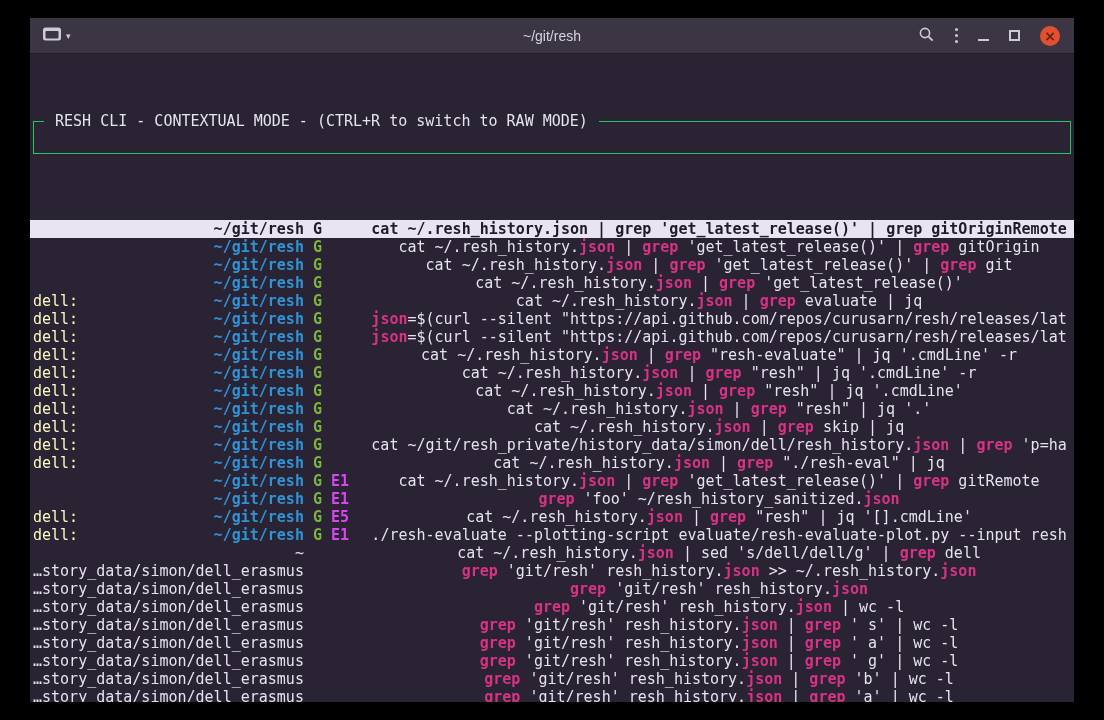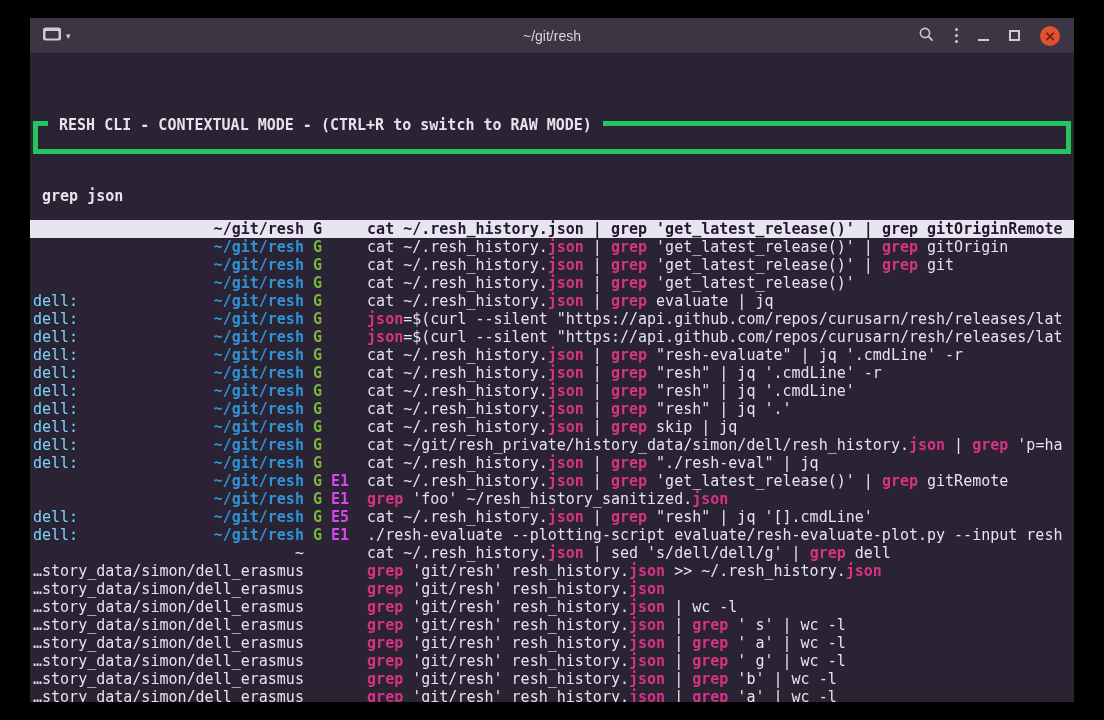--- a/index.html
+++ b/index.html
@@ -42,39 +42,38 @@
 
   
   .term {
     position:absolute; top:36px; left:0; right:0; bottom:0;
     padding:6px 3px; font-size:15px; line-height:18px; color:#e6e2ee;
     white-space:pre; overflow:hidden;
   }
 
   .resh-box {
     position:relative; margin-top:7px; height:33px;
-    border:5px solid #22c55e;
-    font-weight:bold;
+    border:1px solid #22c55e;
   }
   .resh-box-title {
     position:absolute; top:-10px; left:10px; background:#292334;
     padding:0 2px; color:#e6e2ee; font-size:15px;
   }
   .resh-query { padding:7px 4px 0 4px; color:#e6e2ee; }
 
   .hlist { margin-top:12px; }
   .hrow { display:flex; height:18px; white-space:pre; margin:0 -3px; padding:0 3px; }
   .hostpath { flex:none; width:30ch; display:flex; overflow:hidden; }
-  .host { color:#7dd3fc; }
+  .host { color:#fef9c3; }
   .path { margin-left:auto; color:#e6e2ee; }
   .path.repo { color:#2f93d6; font-weight:bold; }
   .flags { flex:none; width:5ch; margin-left:1ch; font-weight:bold; }
   .flag-ok { color:#79b73c; }
   .flag-err { color:#d946ef; }
-  .cmd { flex:1; margin-left:1ch; overflow:hidden; }
+  .cmd { flex:1; margin-left:1ch; overflow:hidden;text-align:center; }
   .match { color:#d63384; font-weight:bold; }
 
   .hrow.sel { background:#e8e4f1; }
   .hrow.sel .host, .hrow.sel .path, .hrow.sel .cmd,
   .hrow.sel .match, .hrow.sel .flag-ok, .hrow.sel .flag-err { color:#201a2c; }
   .hrow.sel .cmd, .hrow.sel .path { font-weight:bold; }
 </style>
 </head>
 <body>
 
@@ -120,19 +119,18 @@
       <button class="close-btn">
         <span>×</span>
       </button>
     </div>
   </div>
 
   <div class="term">
 
     <div class="resh-box">
       <span class="resh-box-title"> RESH CLI - CONTEXTUAL MODE - (CTRL+R to switch to RAW MODE) </span>
-      <div class="resh-query">grep json</div>
     </div>
 
     <div class="hlist"><div class="hrow sel"><span class="hostpath"><span class="host"></span><span class="path repo">~/git/resh</span></span><span class="flags"><span class="flag-ok">G</span></span><span class="cmd"><span>cat ~/.resh_history.</span><span class="match">json</span><span> | </span><span class="match">grep</span><span> 'get_latest_release()' | </span><span class="match">grep</span><span> gitOriginRemote</span></span></div><div class="hrow"><span class="hostpath"><span class="host"></span><span class="path repo">~/git/resh</span></span><span class="flags"><span class="flag-ok">G</span></span><span class="cmd"><span>cat ~/.resh_history.</span><span class="match">json</span><span> | </span><span class="match">grep</span><span> 'get_latest_release()' | </span><span class="match">grep</span><span> gitOrigin</span></span></div><div class="hrow"><span class="hostpath"><span class="host"></span><span class="path repo">~/git/resh</span></span><span class="flags"><span class="flag-ok">G</span></span><span class="cmd"><span>cat ~/.resh_history.</span><span class="match">json</span><span> | </span><span class="match">grep</span><span> 'get_latest_release()' | </span><span class="match">grep</span><span> git</span></span></div><div class="hrow"><span class="hostpath"><span class="host"></span><span class="path repo">~/git/resh</span></span><span class="flags"><span class="flag-ok">G</span></span><span class="cmd"><span>cat ~/.resh_history.</span><span class="match">json</span><span> | </span><span class="match">grep</span><span> 'get_latest_release()'</span></span></div><div class="hrow"><span class="hostpath"><span class="host">dell:</span><span class="path repo">~/git/resh</span></span><span class="flags"><span class="flag-ok">G</span></span><span class="cmd"><span>cat ~/.resh_history.</span><span class="match">json</span><span> | </span><span class="match">grep</span><span> evaluate | jq</span></span></div><div class="hrow"><span class="hostpath"><span class="host">dell:</span><span class="path repo">~/git/resh</span></span><span class="flags"><span class="flag-ok">G</span></span><span class="cmd"><span class="match">json</span><span>=$(curl --silent "https://api.github.com/repos/curusarn/resh/releases/lat</span></span></div><div class="hrow"><span class="hostpath"><span class="host">dell:</span><span class="path repo">~/git/resh</span></span><span class="flags"><span class="flag-ok">G</span></span><span class="cmd"><span class="match">json</span><span>=$(curl --silent "https://api.github.com/repos/curusarn/resh/releases/lat</span></span></div><div class="hrow"><span class="hostpath"><span class="host">dell:</span><span class="path repo">~/git/resh</span></span><span class="flags"><span class="flag-ok">G</span></span><span class="cmd"><span>cat ~/.resh_history.</span><span class="match">json</span><span> | </span><span class="match">grep</span><span> "resh-evaluate" | jq '.cmdLine' -r</span></span></div><div class="hrow"><span class="hostpath"><span class="host">dell:</span><span class="path repo">~/git/resh</span></span><span class="flags"><span class="flag-ok">G</span></span><span class="cmd"><span>cat ~/.resh_history.</span><span class="match">json</span><span> | </span><span class="match">grep</span><span> "resh" | jq '.cmdLine' -r</span></span></div><div class="hrow"><span class="hostpath"><span class="host">dell:</span><span class="path repo">~/git/resh</span></span><span class="flags"><span class="flag-ok">G</span></span><span class="cmd"><span>cat ~/.resh_history.</span><span class="match">json</span><span> | </span><span class="match">grep</span><span> "resh" | jq '.cmdLine'</span></span></div><div class="hrow"><span class="hostpath"><span class="host">dell:</span><span class="path repo">~/git/resh</span></span><span class="flags"><span class="flag-ok">G</span></span><span class="cmd"><span>cat ~/.resh_history.</span><span class="match">json</span><span> | </span><span class="match">grep</span><span> "resh" | jq '.'</span></span></div><div class="hrow"><span class="hostpath"><span class="host">dell:</span><span class="path repo">~/git/resh</span></span><span class="flags"><span class="flag-ok">G</span></span><span class="cmd"><span>cat ~/.resh_history.</span><span class="match">json</span><span> | </span><span class="match">grep</span><span> skip | jq</span></span></div><div class="hrow"><span class="hostpath"><span class="host">dell:</span><span class="path repo">~/git/resh</span></span><span class="flags"><span class="flag-ok">G</span></span><span class="cmd"><span>cat ~/git/resh_private/history_data/simon/dell/resh_history.</span><span class="match">json</span><span> | </span><span class="match">grep</span><span> 'p=ha</span></span></div><div class="hrow"><span class="hostpath"><span class="host">dell:</span><span class="path repo">~/git/resh</span></span><span class="flags"><span class="flag-ok">G</span></span><span class="cmd"><span>cat ~/.resh_history.</span><span class="match">json</span><span> | </span><span class="match">grep</span><span> "./resh-eval" | jq</span></span></div><div class="hrow"><span class="hostpath"><span class="host"></span><span class="path repo">~/git/resh</span></span><span class="flags"><span class="flag-ok">G</span><span class="flag-err"> E1</span></span><span class="cmd"><span>cat ~/.resh_history.</span><span class="match">json</span><span> | </span><span class="match">grep</span><span> 'get_latest_release()' | </span><span class="match">grep</span><span> gitRemote</span></span></div><div class="hrow"><span class="hostpath"><span class="host"></span><span class="path repo">~/git/resh</span></span><span class="flags"><span class="flag-ok">G</span><span class="flag-err"> E1</span></span><span class="cmd"><span class="match">grep</span><span> 'foo' ~/resh_history_sanitized.</span><span class="match">json</span></span></div><div class="hrow"><span class="hostpath"><span class="host">dell:</span><span class="path repo">~/git/resh</span></span><span class="flags"><span class="flag-ok">G</span><span class="flag-err"> E5</span></span><span class="cmd"><span>cat ~/.resh_history.</span><span class="match">json</span><span> | </span><span class="match">grep</span><span> "resh" | jq '[].cmdLine'</span></span></div><div class="hrow"><span class="hostpath"><span class="host">dell:</span><span class="path repo">~/git/resh</span></span><span class="flags"><span class="flag-ok">G</span><span class="flag-err"> E1</span></span><span class="cmd"><span>./resh-evaluate --plotting-script evaluate/resh-evaluate-plot.py --input resh</span></span></div><div class="hrow"><span class="hostpath"><span class="host"></span><span class="path">~</span></span><span class="flags"></span><span class="cmd"><span>cat ~/.resh_history.</span><span class="match">json</span><span> | sed 's/dell/dell/g' | </span><span class="match">grep</span><span> dell</span></span></div><div class="hrow"><span class="hostpath"><span class="host"></span><span class="path">…story_data/simon/dell_erasmus</span></span><span class="flags"></span><span class="cmd"><span class="match">grep</span><span> 'git/resh' resh_history.</span><span class="match">json</span><span> &gt;&gt; ~/.resh_history.</span><span class="match">json</span></span></div><div class="hrow"><span class="hostpath"><span class="host"></span><span class="path">…story_data/simon/dell_erasmus</span></span><span class="flags"></span><span class="cmd"><span class="match">grep</span><span> 'git/resh' resh_history.</span><span class="match">json</span></span></div><div class="hrow"><span class="hostpath"><span class="host"></span><span class="path">…story_data/simon/dell_erasmus</span></span><span class="flags"></span><span class="cmd"><span class="match">grep</span><span> 'git/resh' resh_history.</span><span class="match">json</span><span> | wc -l</span></span></div><div class="hrow"><span class="hostpath"><span class="host"></span><span class="path">…story_data/simon/dell_erasmus</span></span><span class="flags"></span><span class="cmd"><span class="match">grep</span><span> 'git/resh' resh_history.</span><span class="match">json</span><span> | </span><span class="match">grep</span><span> ' s' | wc -l</span></span></div><div class="hrow"><span class="hostpath"><span class="host"></span><span class="path">…story_data/simon/dell_erasmus</span></span><span class="flags"></span><span class="cmd"><span class="match">grep</span><span> 'git/resh' resh_history.</span><span class="match">json</span><span> | </span><span class="match">grep</span><span> ' a' | wc -l</span></span></div><div class="hrow"><span class="hostpath"><span class="host"></span><span class="path">…story_data/simon/dell_erasmus</span></span><span class="flags"></span><span class="cmd"><span class="match">grep</span><span> 'git/resh' resh_history.</span><span class="match">json</span><span> | </span><span class="match">grep</span><span> ' g' | wc -l</span></span></div><div class="hrow"><span class="hostpath"><span class="host"></span><span class="path">…story_data/simon/dell_erasmus</span></span><span class="flags"></span><span class="cmd"><span class="match">grep</span><span> 'git/resh' resh_history.</span><span class="match">json</span><span> | </span><span class="match">grep</span><span> 'b' | wc -l</span></span></div><div class="hrow"><span class="hostpath"><span class="host"></span><span class="path">…story_data/simon/dell_erasmus</span></span><span class="flags"></span><span class="cmd"><span class="match">grep</span><span> 'git/resh' resh_history.</span><span class="match">json</span><span> | </span><span class="match">grep</span><span> 'a' | wc -l</span></span></div></div>
 
   </div>
 </div>
 
 </body></html>

